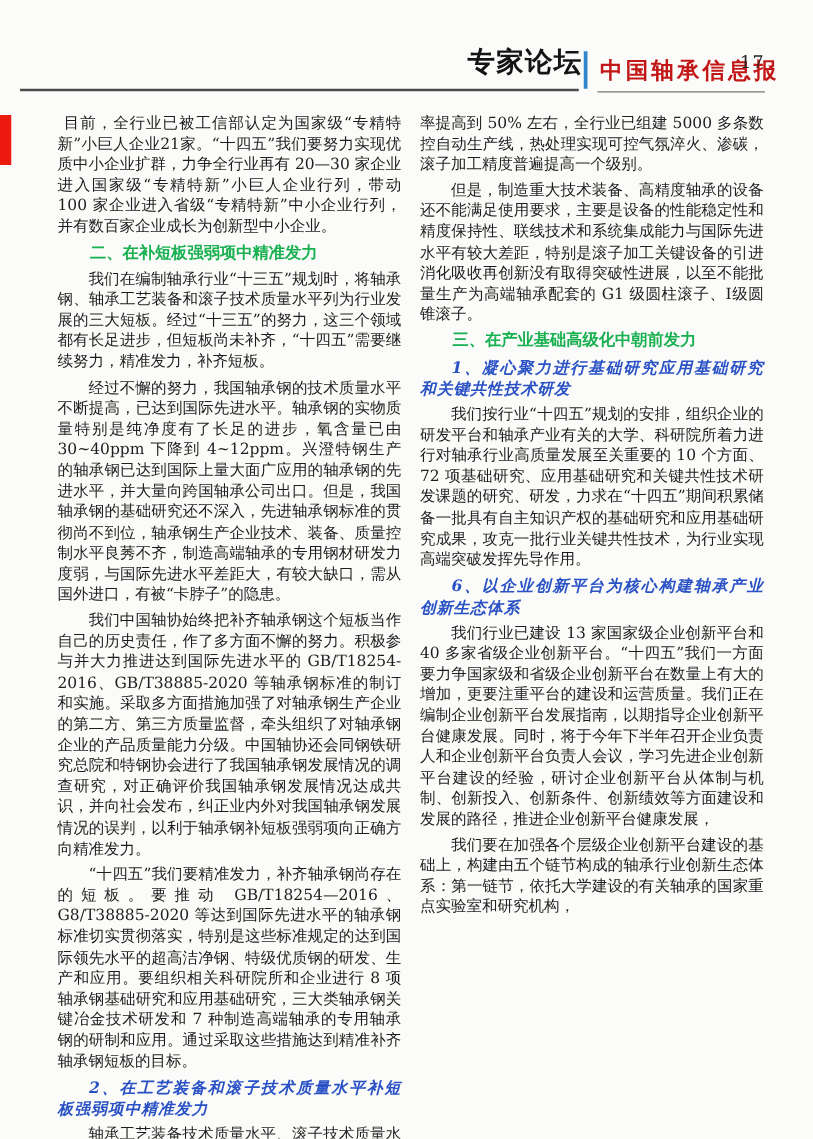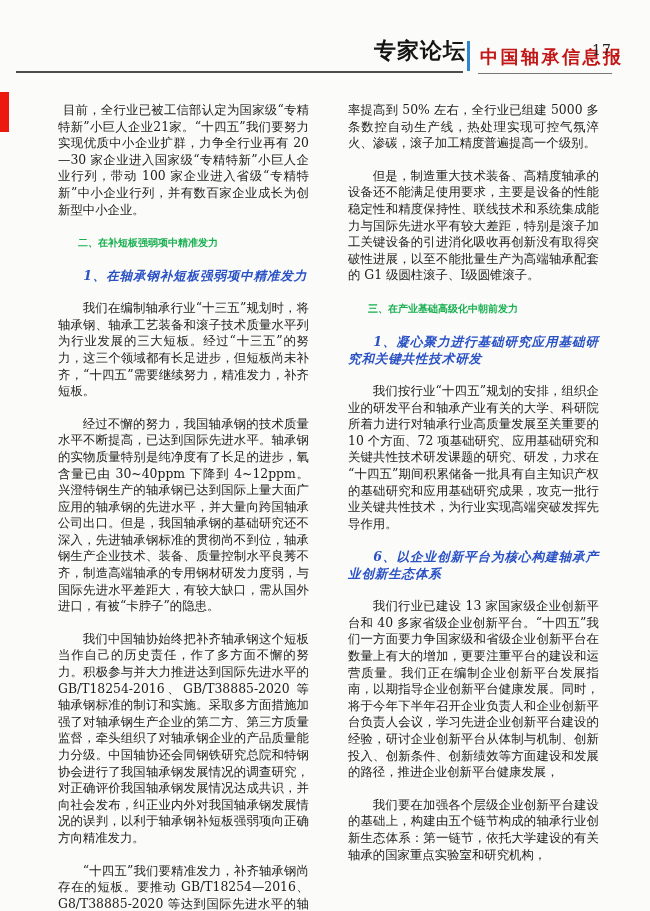--- a/index.html
+++ b/index.html
@@ -42,33 +42,33 @@
   .red-mark{
     position:absolute;left:0;top:92px;width:9px;height:40px;background:#ec1a0e;
   }
   
   .columns{
     position:absolute;left:42px;top:86px;width:574px;
     display:flex;gap:7px;
   }
   .col{width:283px;}
   .para{
-    margin:16px;
+    margin:4px;
     font-size:12.4px;
     line-height:16.6px;
     text-align:justify;
     text-justify:inter-ideograph;
     color:#1d1d1d;
   }
   .para.body{text-indent:2em;}
   .para.cont{text-indent:0.4em;}
   .para.cont2{text-indent:0;}
   .para.h-green{
-    text-indent:2em;color:#18b050;font-weight:700;font-size:10px;
-    font-family:Liberation Serif, serif;
+    text-indent:2em;color:#18b050;font-weight:700;font-size:13px;
+    font-family:Liberation Mono, monospace;
     line-height:17px;
   }
   .para.h-blue{
     text-indent:2em;color:#2a52c5;font-weight:700;font-style:italic;
     font-size:12.6px;letter-spacing:0.8px;line-height:17px;
   }
 </style>
 </head>
 <body>
 
@@ -82,21 +82,20 @@
     <div class="rule-left"></div>
     <div class="rule-right"></div>
   </div>
 
   <div class="red-mark"></div>
 
   <div class="columns">
     <div class="col">
         <p class="para cont">目前，全行业已被工信部认定为国家级“专精特新”小巨人企业21家。“十四五”我们要努力实现优质中小企业扩群，力争全行业再有 20—30 家企业进入国家级“专精特新”小巨人企业行列，带动 100 家企业进入省级“专精特新”中小企业行列，并有数百家企业成长为创新型中小企业。</p>
         <p class="para h-green">二、在补短板强弱项中精准发力</p>
-        <p class="para h-blue">1、在轴承钢补短板强弱项中精准发力</p>
         <p class="para body">我们在编制轴承行业“十三五”规划时，将轴承钢、轴承工艺装备和滚子技术质量水平列为行业发展的三大短板。经过“十三五”的努力，这三个领域都有长足进步，但短板尚未补齐，“十四五”需要继续努力，精准发力，补齐短板。</p>
         <p class="para body">经过不懈的努力，我国轴承钢的技术质量水平不断提高，已达到国际先进水平。轴承钢的实物质量特别是纯净度有了长足的进步，氧含量已由 30~40ppm 下降到 4~12ppm。兴澄特钢生产的轴承钢已达到国际上量大面广应用的轴承钢的先进水平，并大量向跨国轴承公司出口。但是，我国轴承钢的基础研究还不深入，先进轴承钢标准的贯彻尚不到位，轴承钢生产企业技术、装备、质量控制水平良莠不齐，制造高端轴承的专用钢材研发力度弱，与国际先进水平差距大，有较大缺口，需从国外进口，有被“卡脖子”的隐患。</p>
         <p class="para body">我们中国轴协始终把补齐轴承钢这个短板当作自己的历史责任，作了多方面不懈的努力。积极参与并大力推进达到国际先进水平的 GB/T18254-2016、GB/T38885-2020 等轴承钢标准的制订和实施。采取多方面措施加强了对轴承钢生产企业的第二方、第三方质量监督，牵头组织了对轴承钢企业的产品质量能力分级。中国轴协还会同钢铁研究总院和特钢协会进行了我国轴承钢发展情况的调查研究，对正确评价我国轴承钢发展情况达成共识，并向社会发布，纠正业内外对我国轴承钢发展情况的误判，以利于轴承钢补短板强弱项向正确方向精准发力。</p>
         <p class="para body">“十四五”我们要精准发力，补齐轴承钢尚存在的短板。要推动 GB/T18254—2016、G8/T38885-2020 等达到国际先进水平的轴承钢标准切实贯彻落实，特别是这些标准规定的达到国际领先水平的超高洁净钢、特级优质钢的研发、生产和应用。要组织相关科研院所和企业进行 8 项轴承钢基础研究和应用基础研究，三大类轴承钢关键冶金技术研发和 7 种制造高端轴承的专用轴承钢的研制和应用。通过采取这些措施达到精准补齐轴承钢短板的目标。</p>
         <p class="para h-blue">2、在工艺装备和滚子技术质量水平补短板强弱项中精准发力</p>
         <p class="para body">轴承工艺装备技术质量水平、滚子技术质量水平与国际先进水平差距大，一直是困扰轴承行业高质量发展的短板。经过多年来，特别是“十三五”期间的努力，有了很大进步。通用轴承设备部分已达到国际先进水平。轴承加工设备数控化、自动化水平有很大提高，关键工序数控化</p>
       </div>
     <div class="col">
         <p class="para cont2">率提高到 50% 左右，全行业已组建 5000 多条数控自动生产线，热处理实现可控气氛淬火、渗碳，滚子加工精度普遍提高一个级别。</p>
         <p class="para body">但是，制造重大技术装备、高精度轴承的设备还不能满足使用要求，主要是设备的性能稳定性和精度保持性、联线技术和系统集成能力与国际先进水平有较大差距，特别是滚子加工关键设备的引进消化吸收再创新没有取得突破性进展，以至不能批量生产为高端轴承配套的 G1 级圆柱滚子、Ⅰ级圆锥滚子。</p>

